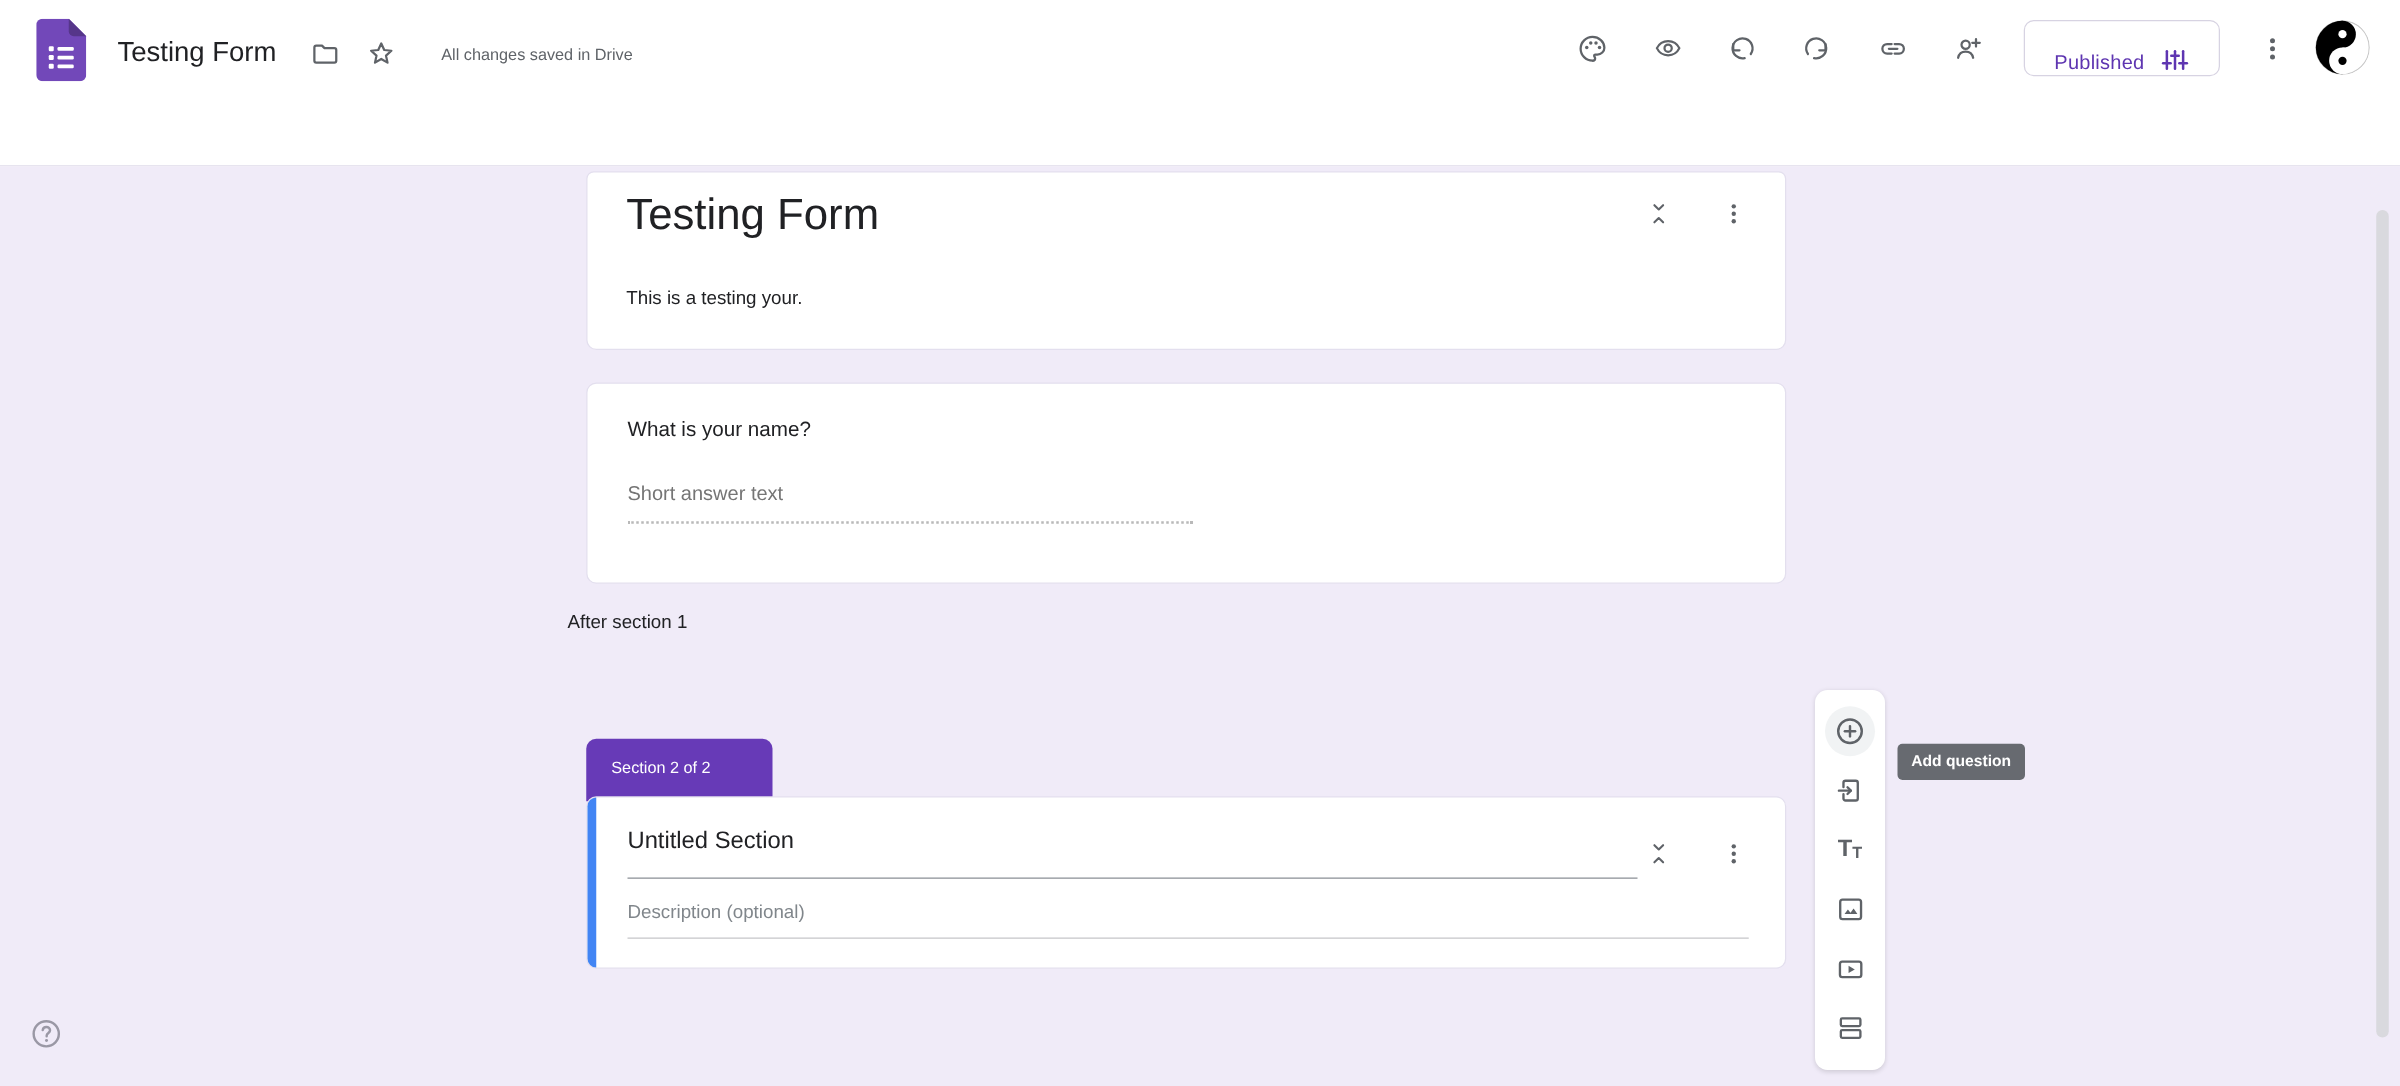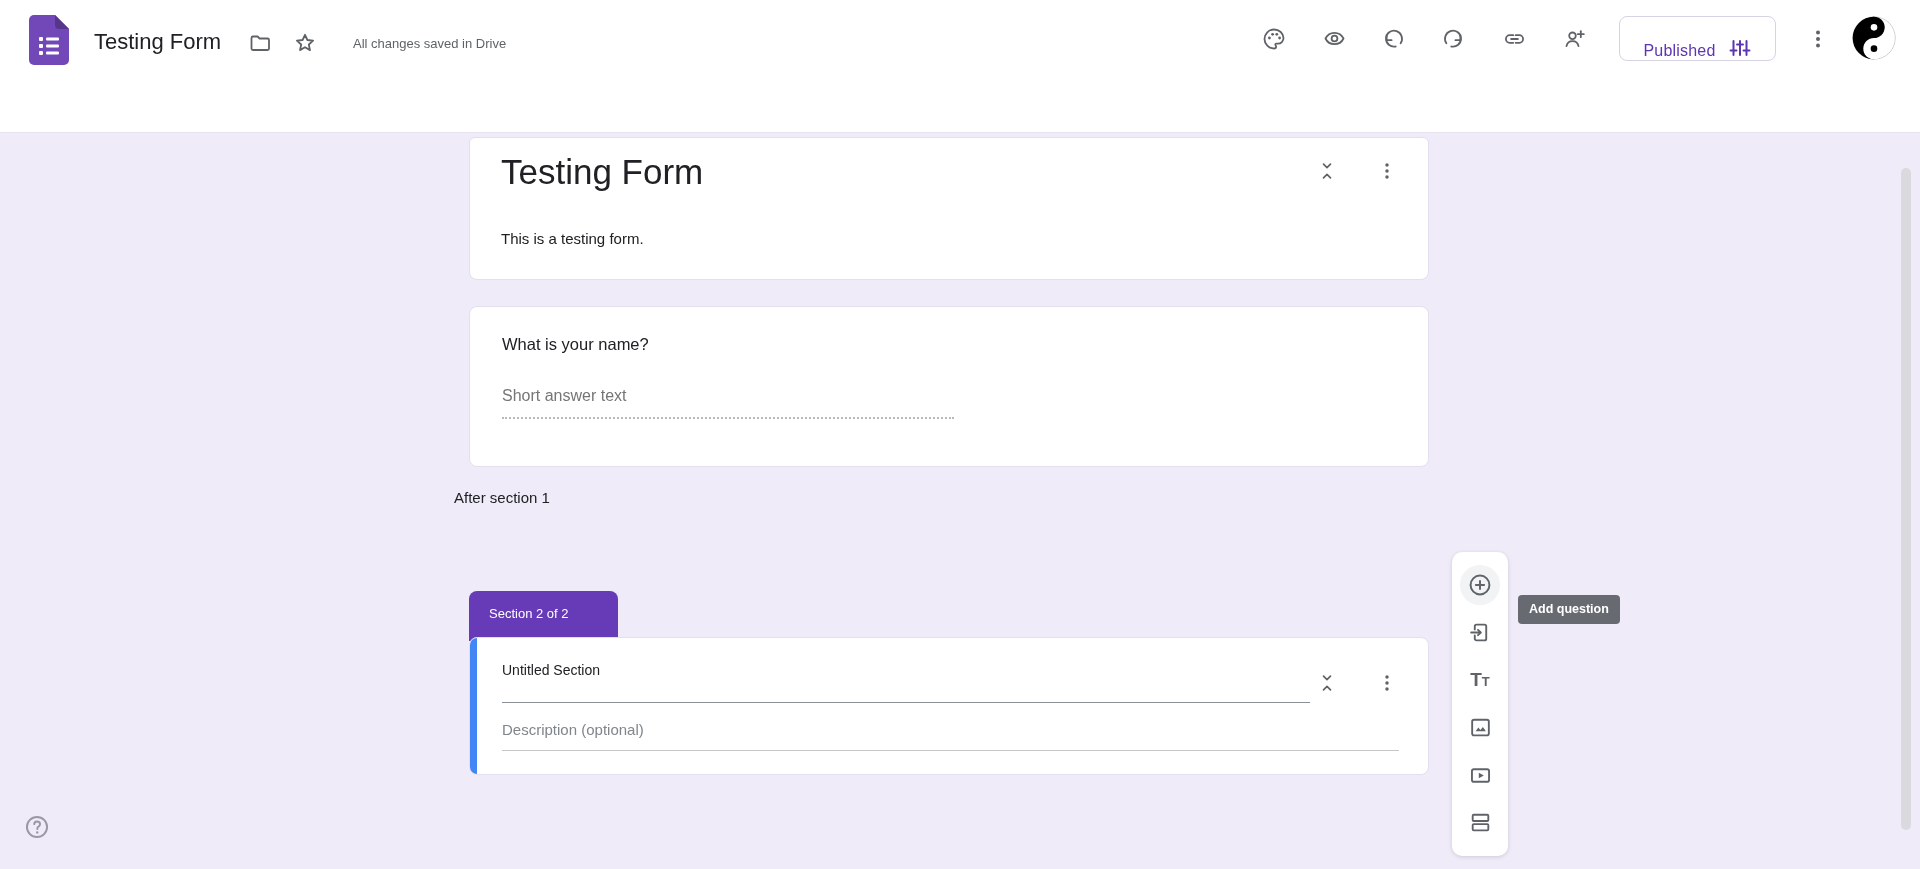--- a/index.html
+++ b/index.html
@@ -63,21 +63,21 @@
   .after-select { margin-left:26px; width:308px; display:flex; align-items:center; justify-content:space-between; cursor:pointer; padding:6px 2px; border-radius:4px; }
   .after-select .val { font-size:15px; color:#202124; }
 
   
   .section-badge {
     position:absolute; left:469px; top:591px; width:149px; height:50px;
     background:var(--accent,#673ab7); color:#fff; font-size:13px;
     border-radius:8px 8px 0 0; line-height:46px; padding-left:20px;
   }
   .section-blue-bar { position:absolute; left:0; top:0; bottom:0; width:7px; background:var(--section-border,#4285f4); border-radius:8px 0 0 8px; }
-  .section-title { position:absolute; left:32px; top:24px; font-size:14px; color:#202124; cursor:text; }
+  .section-title { position:absolute; left:32px; top:24px; font-size:19px; color:#202124; cursor:text; }
   .section-title-line { position:absolute; left:32px; top:64px; width:808px; border-bottom:1px solid #8a8f95; }
   .section-desc { position:absolute; left:32px; top:83px; font-size:15px; color:#80868b; cursor:text; }
   .section-desc-line { position:absolute; left:32px; top:112px; width:897px; border-bottom:1px solid #c6c6c9; }
 
   
   .side-toolbar {
     position:absolute; left:1452px; top:552px; width:56px; height:304px;
     background:#fff; border-radius:10px; box-shadow:0 1px 4px rgba(0,0,0,.14);
     display:flex; flex-direction:column; align-items:center; justify-content:space-between;
     padding:13px 0; z-index:4;
@@ -213,21 +213,21 @@
       <circle cx="50" cy="74.2" r="24.3" fill="#fff"></circle>
       <circle cx="50" cy="25.8" r="7.5" fill="#fff"></circle>
       <circle cx="50" cy="74.2" r="7.5" fill="#000"></circle>
     </svg>
   </div>
 
 </div>
 
 <div class="card card-title-card">
   <div class="form-title">Testing Form</div>
-  <div class="form-desc">This is a testing form.</div>
+  <div class="form-desc">This is a testing your.</div>
 
   <div class="card-btn" style="left:837px; top:13px;">
     <svg width="22" height="24" viewBox="0 0 24 24">
       <path class="icon-stroke" d="M8.2 4.5 L12 8.3 L15.8 4.5"></path>
       <path class="icon-stroke" d="M8.2 19.5 L12 15.7 L15.8 19.5"></path>
     </svg>
   </div>
   <div class="card-btn" style="left:897px; top:13px;">
     <svg width="22" height="24" viewBox="0 0 24 24">
       <circle class="icon-fill" cx="12" cy="5.5" r="1.9"></circle>

